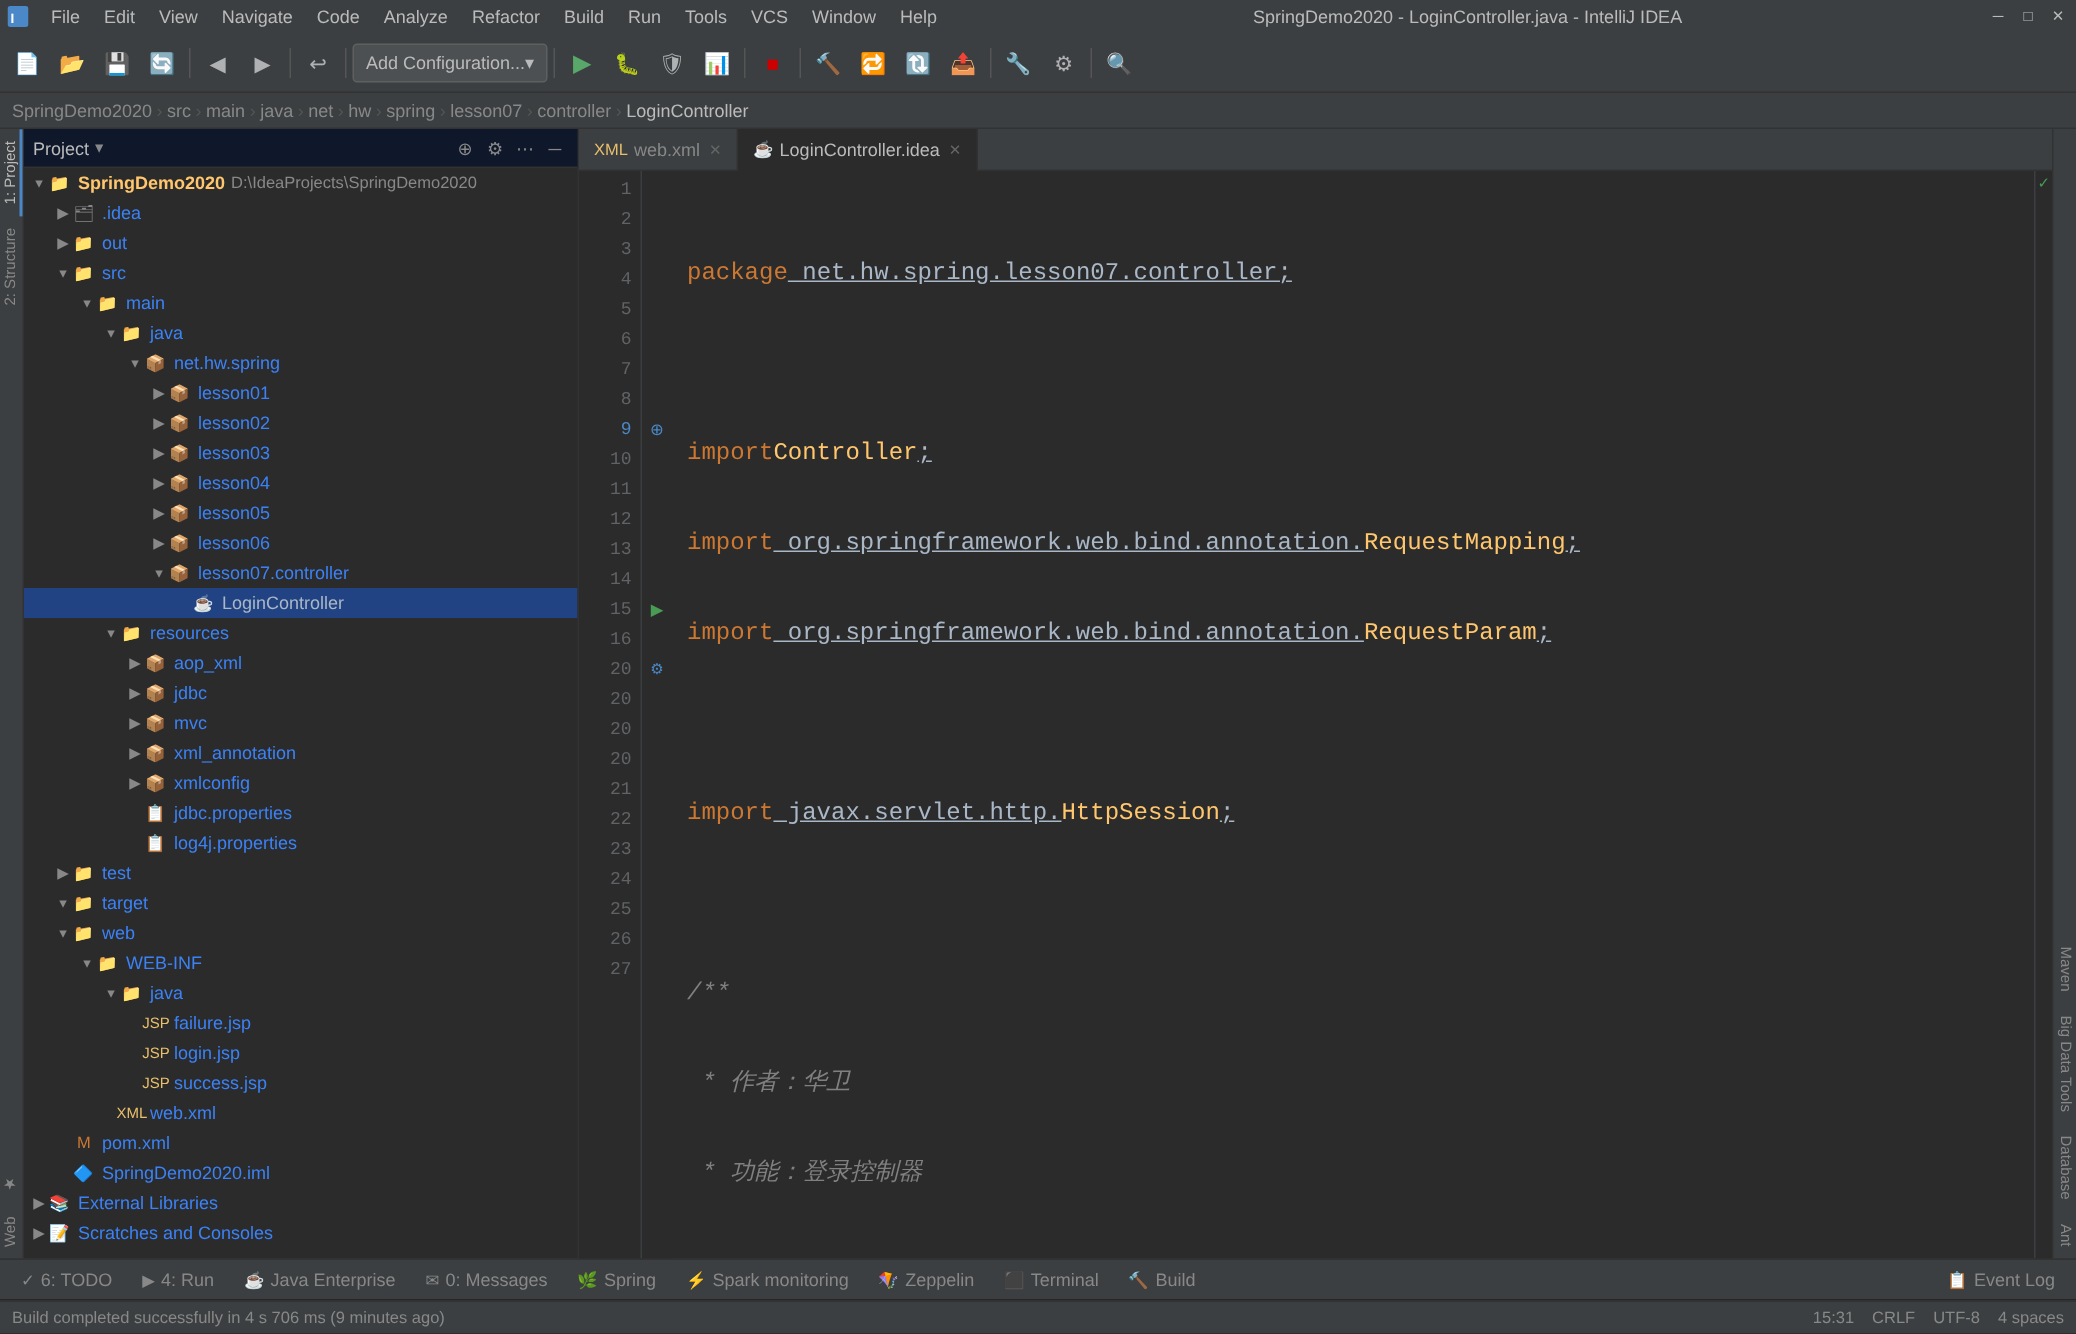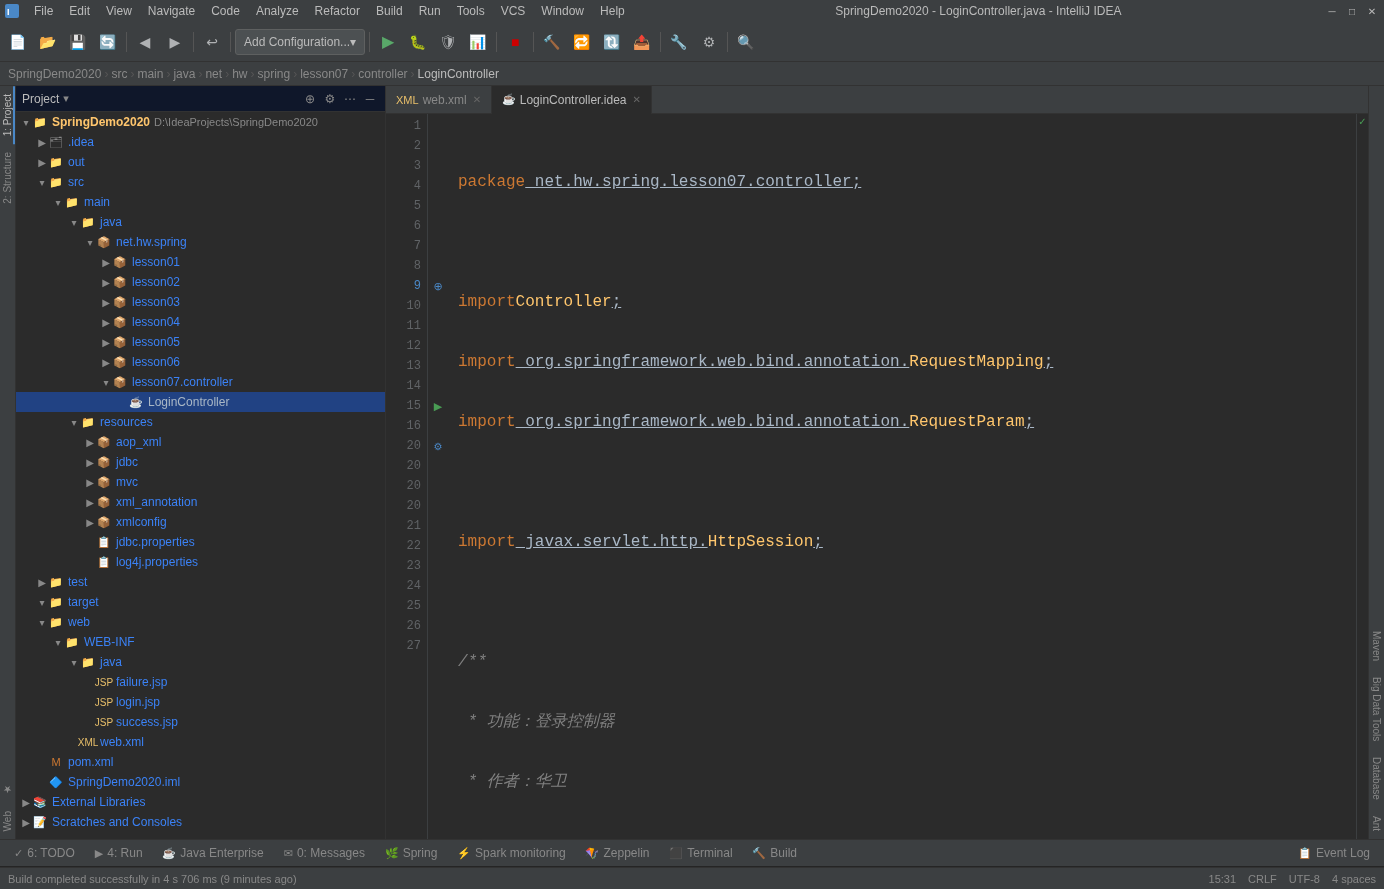--- a/index.html
+++ b/index.html
@@ -521,22 +521,22 @@
       <div class="code-content">
         <div class="code-line"><span class="kw">package</span><span class="plain"> net.hw.spring.lesson07.controller;</span></div>
         <div class="code-line">&nbsp;</div>
         <div class="code-line"><span class="kw">import</span><span class="cls">Controller</span><span class="plain">;</span></div>
         <div class="code-line"><span class="kw">import</span><span class="plain"> org.springframework.web.bind.annotation.</span><span class="cls">RequestMapping</span><span class="plain">;</span></div>
         <div class="code-line"><span class="kw">import</span><span class="plain"> org.springframework.web.bind.annotation.</span><span class="cls">RequestParam</span><span class="plain">;</span></div>
         <div class="code-line">&nbsp;</div>
         <div class="code-line"><span class="kw">import</span><span class="plain"> javax.servlet.http.</span><span class="cls">HttpSession</span><span class="plain">;</span></div>
         <div class="code-line">&nbsp;</div>
         <div class="code-line"><span class="cmt">/**</span></div>
+        <div class="code-line"><span class="cmt"> * 作者：华卫</span></div>
         <div class="code-line"><span class="cmt"> * 功能：登录控制器</span></div>
-        <div class="code-line"><span class="cmt"> * 作者：华卫</span></div>
         
         
         
         
         
         
         
         
         
         

